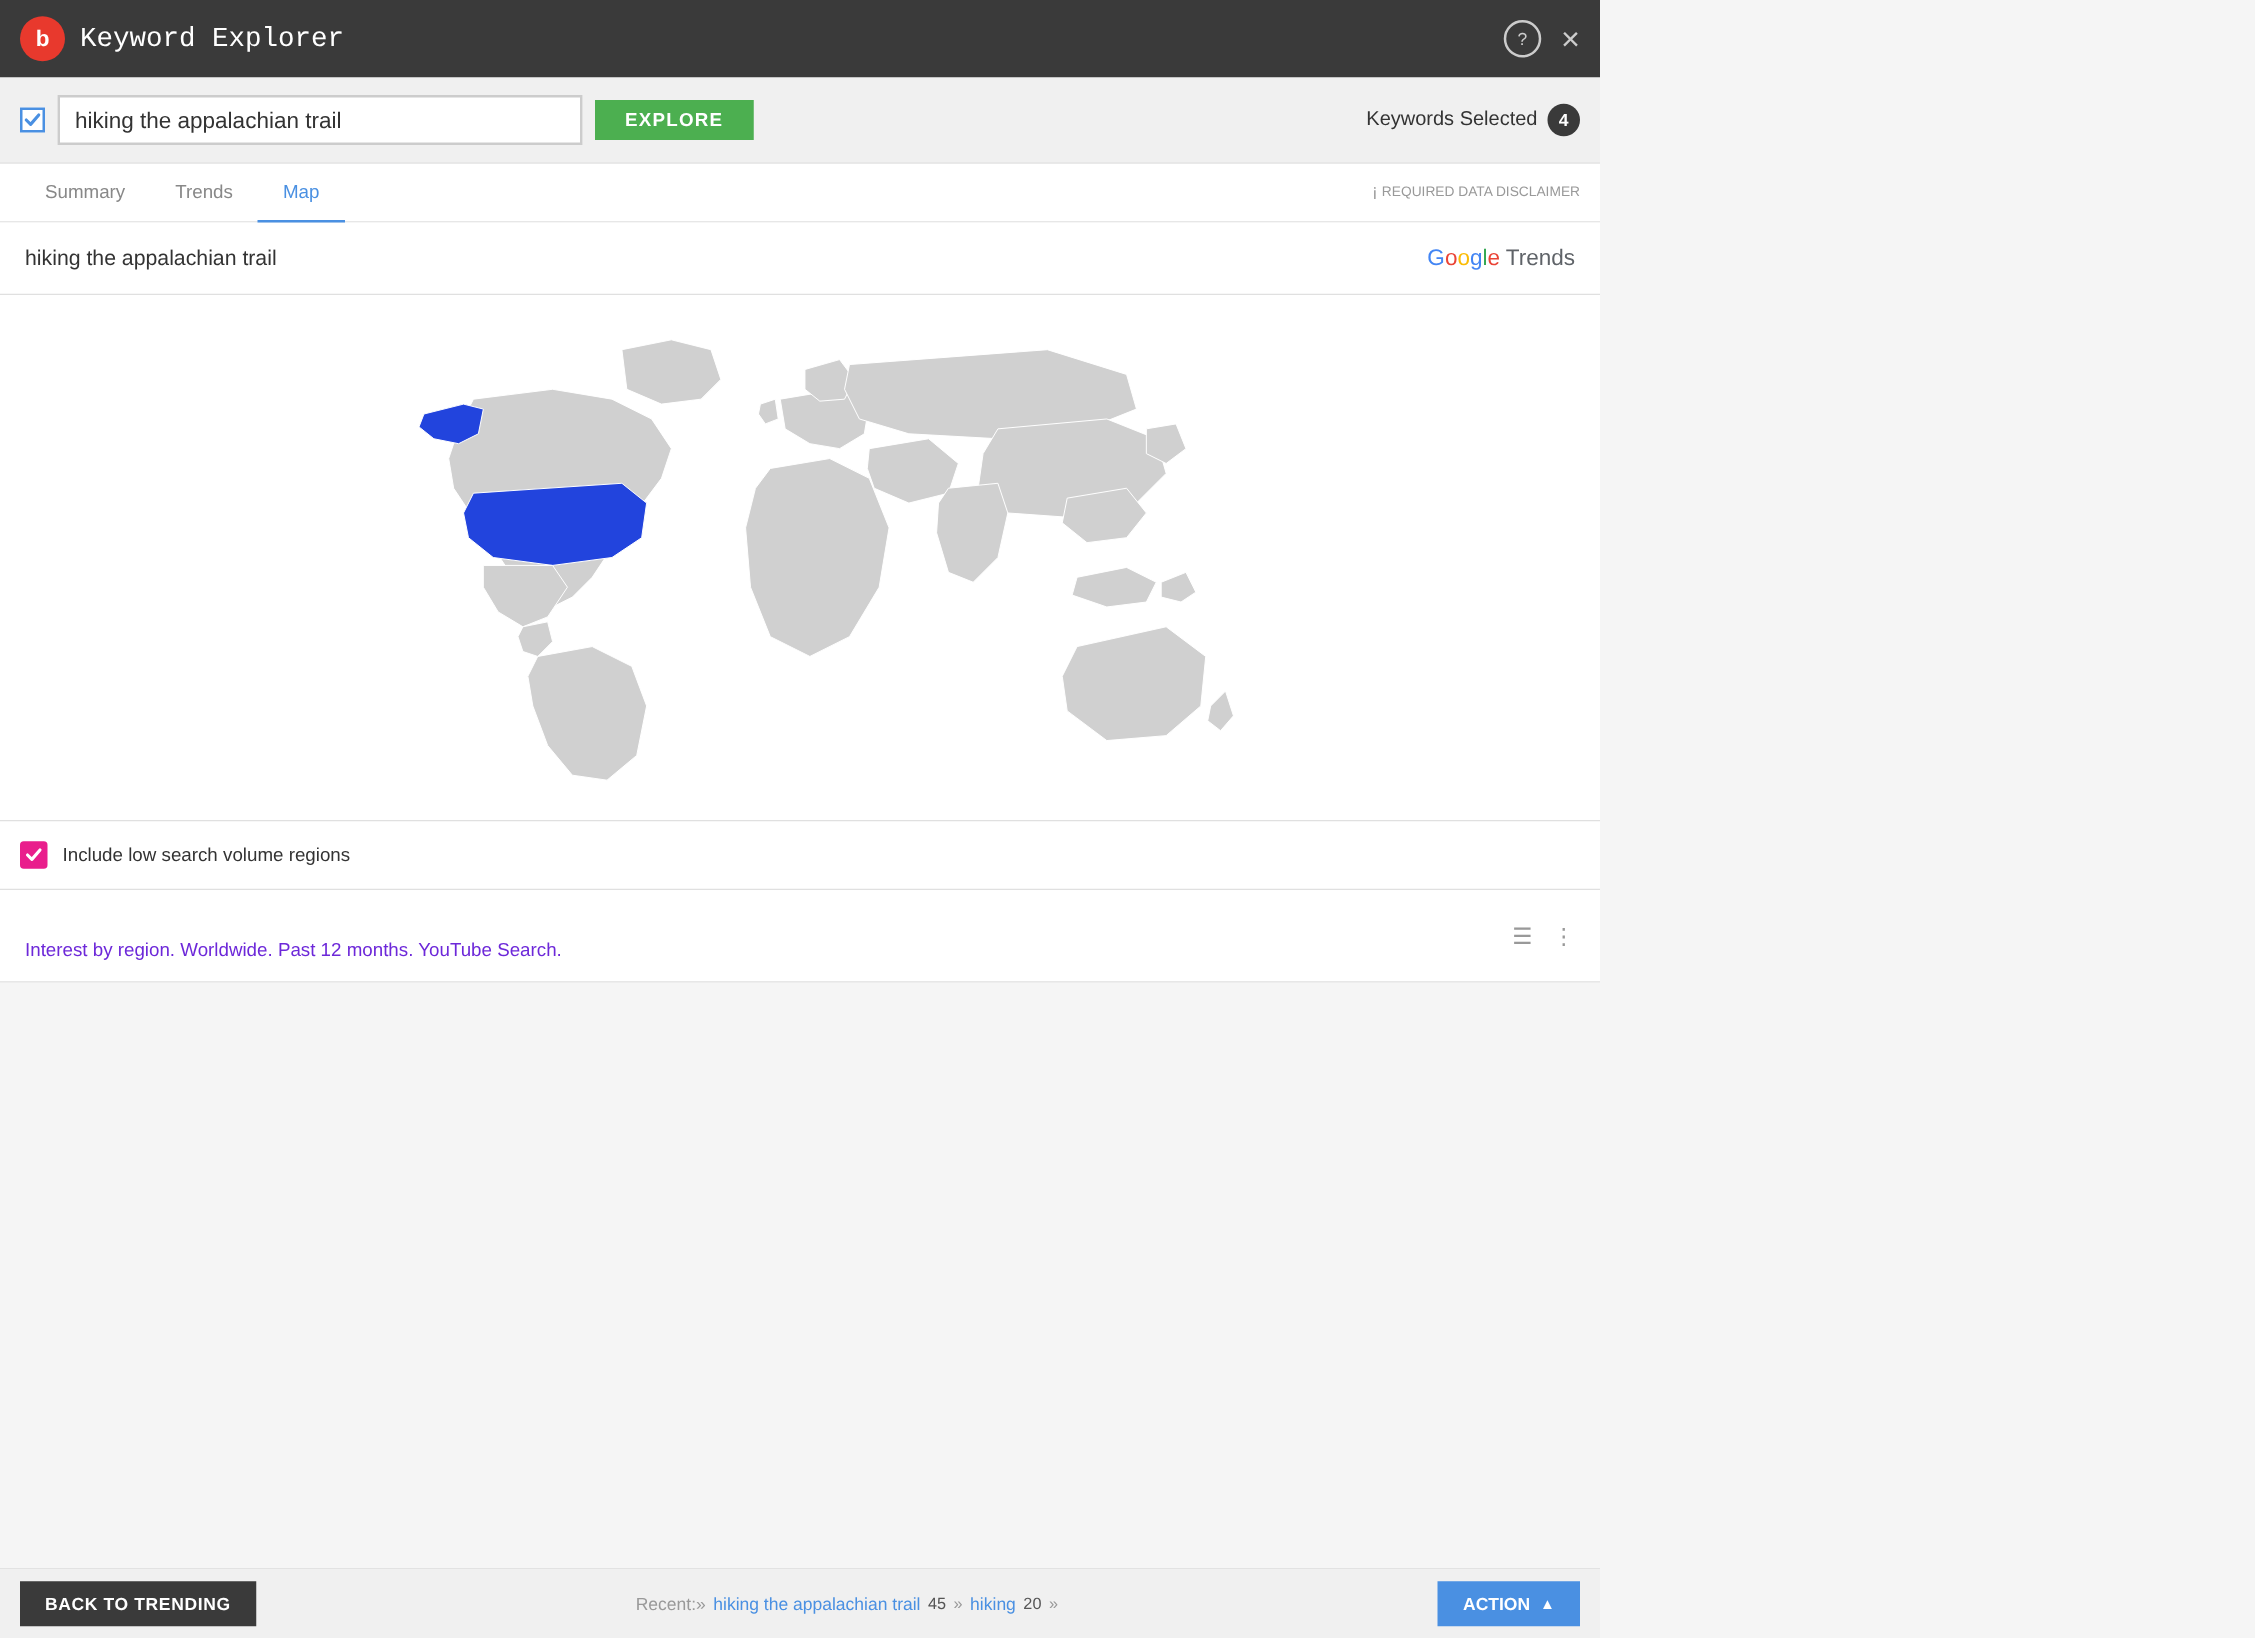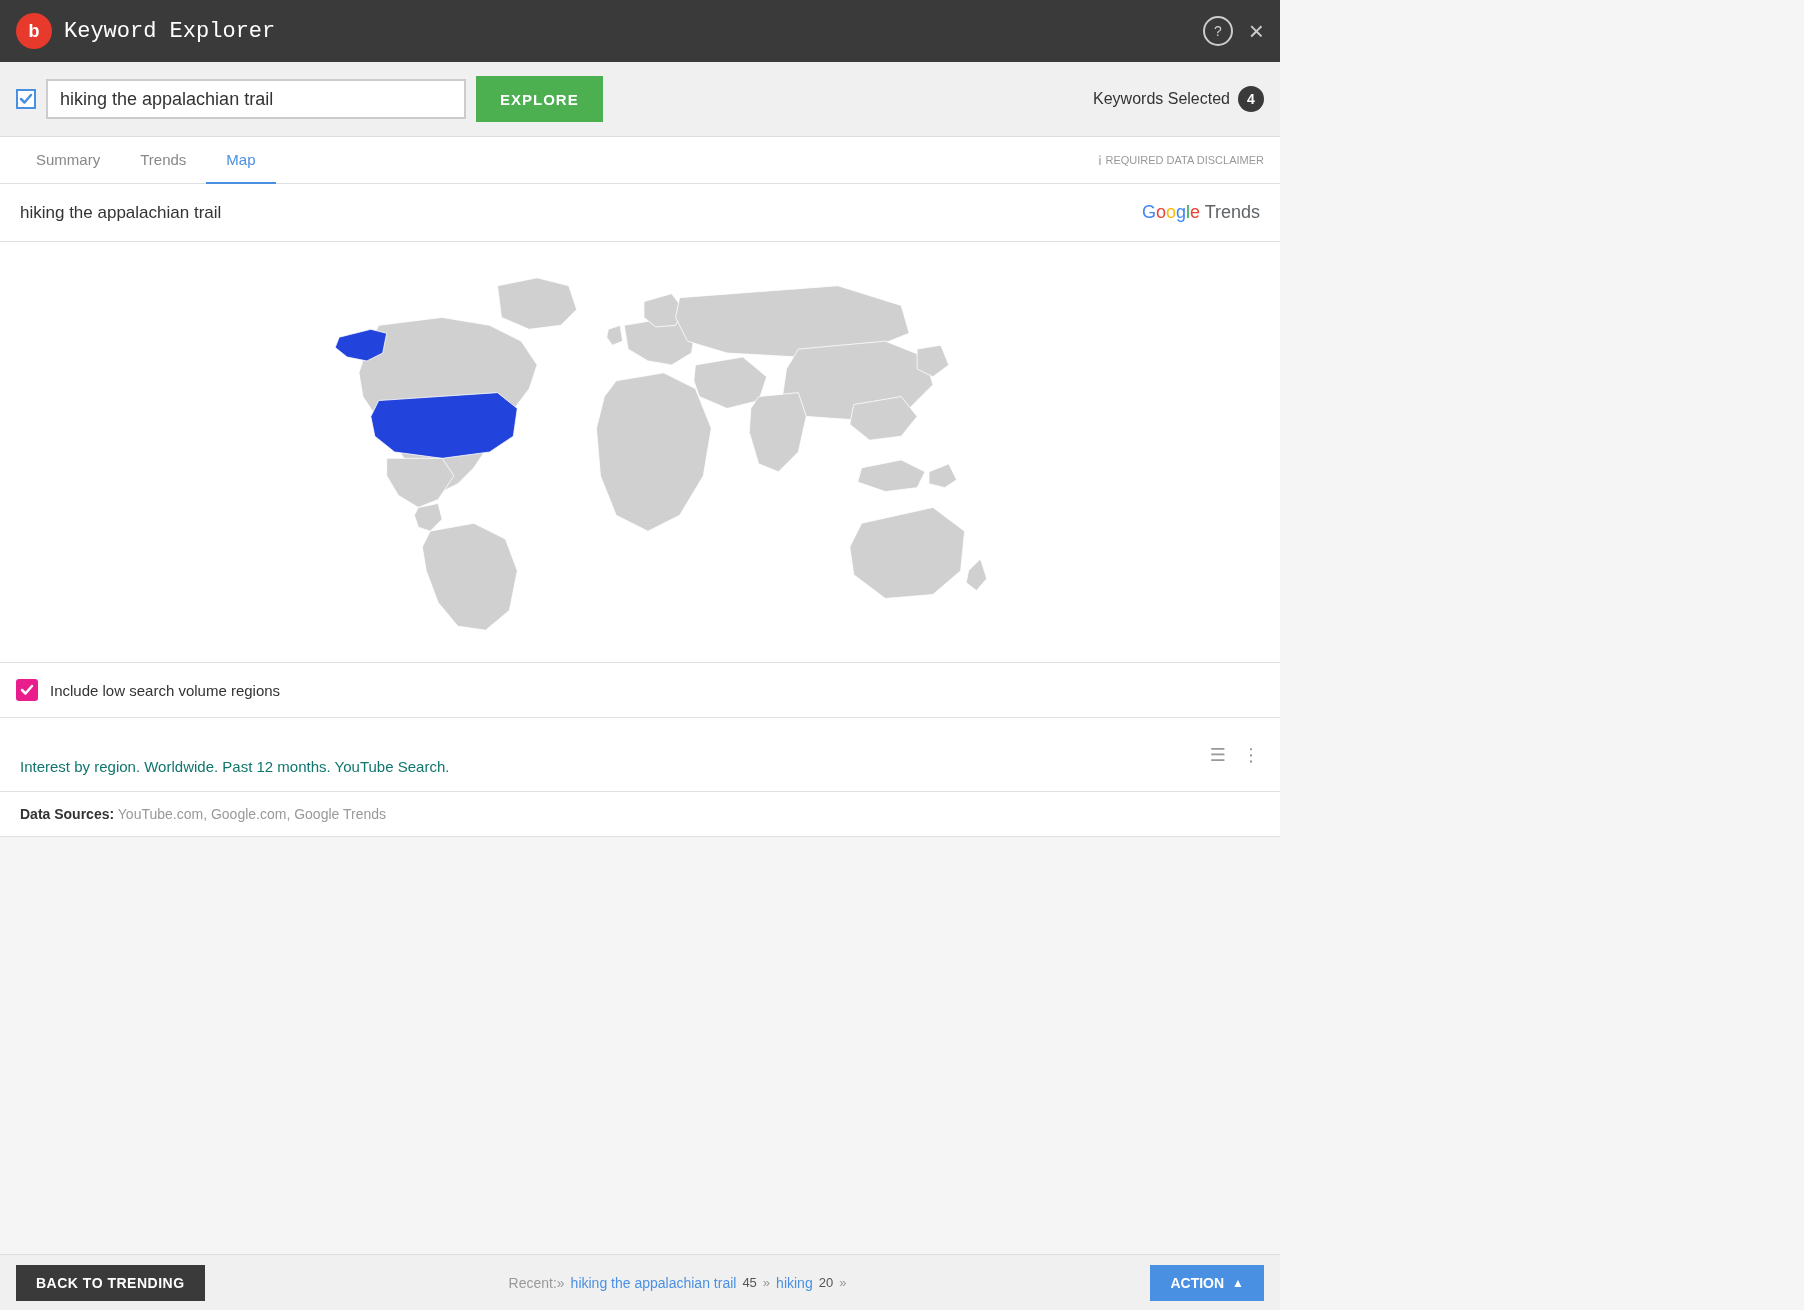--- a/index.html
+++ b/index.html
@@ -43,21 +43,21 @@
       display: flex; align-items: center; justify-content: center; cursor: pointer;
       flex-shrink: 0;
     }
     .search-checkbox svg { width: 14px; height: 14px; }
     .search-input {
       flex: 1; max-width: 420px; height: 40px; border: 2px solid #ccc;
       padding: 0 12px; font-size: 18px; color: #333; background: white;
       outline: none;
     }
     .explore-btn {
-      height: 46px; padding: 0 24px; background: #4caf50; color: white;
+      height: 32px; padding: 0 24px; background: #4caf50; color: white;
       font-size: 15px; font-weight: 700; border: none; cursor: pointer;
       letter-spacing: 1px;
     }
     .keywords-selected {
       margin-left: auto; display: flex; align-items: center; gap: 8px;
       font-size: 16px; color: #333;
     }
     .keywords-badge {
       background: #3a3a3a; color: white; border-radius: 50%;
       width: 26px; height: 26px; display: flex; align-items: center; justify-content: center;
@@ -118,21 +118,21 @@
       flex-shrink: 0;
     }
     .pink-checkbox svg { width: 14px; height: 14px; }
     .checkbox-label { font-size: 15px; color: #333; }
 
     
     .interest-row {
       padding: 16px 20px; display: flex; align-items: center; justify-content: space-between;
       border-bottom: 1px solid #e0e0e0;
     }
-    .interest-text { font-size: 15px; color: #0f766e; margin-top: 24px; }
+    .interest-text { font-size: 15px; color: #6d28d9; margin-top: 24px; }
     .interest-icons { display: flex; gap: 16px; align-items: center; }
     .interest-icon { color: #999; font-size: 18px; cursor: pointer; }
 
     
     .data-sources {
       padding: 14px 20px;
       font-size: 14px; color: #333; border-bottom: 1px solid #e0e0e0;
     }
     .data-sources span { color: #999; }
 
@@ -267,24 +267,20 @@
   </div>
 
   <div class="interest-row">
     <span class="interest-text">Interest by region. Worldwide. Past 12 months. YouTube Search.</span>
     <div class="interest-icons">
       <span class="interest-icon">☰</span>
       <span class="interest-icon">⋮</span>
     </div>
   </div>
 
-  <div class="data-sources">
-    <strong>Data Sources:</strong>
-    <span>YouTube.com, Google.com, Google Trends</span>
-  </div>
 </div>
 
 <div class="footer">
   <button class="back-btn">BACK TO TRENDING</button>
   <div class="recent-bar">
     <span class="recent-label">Recent:»</span>
     <span class="recent-link">hiking the appalachian trail</span>
     <span class="recent-num">45</span>
     <span class="recent-sep">»</span>
     <span class="recent-link">hiking</span>

